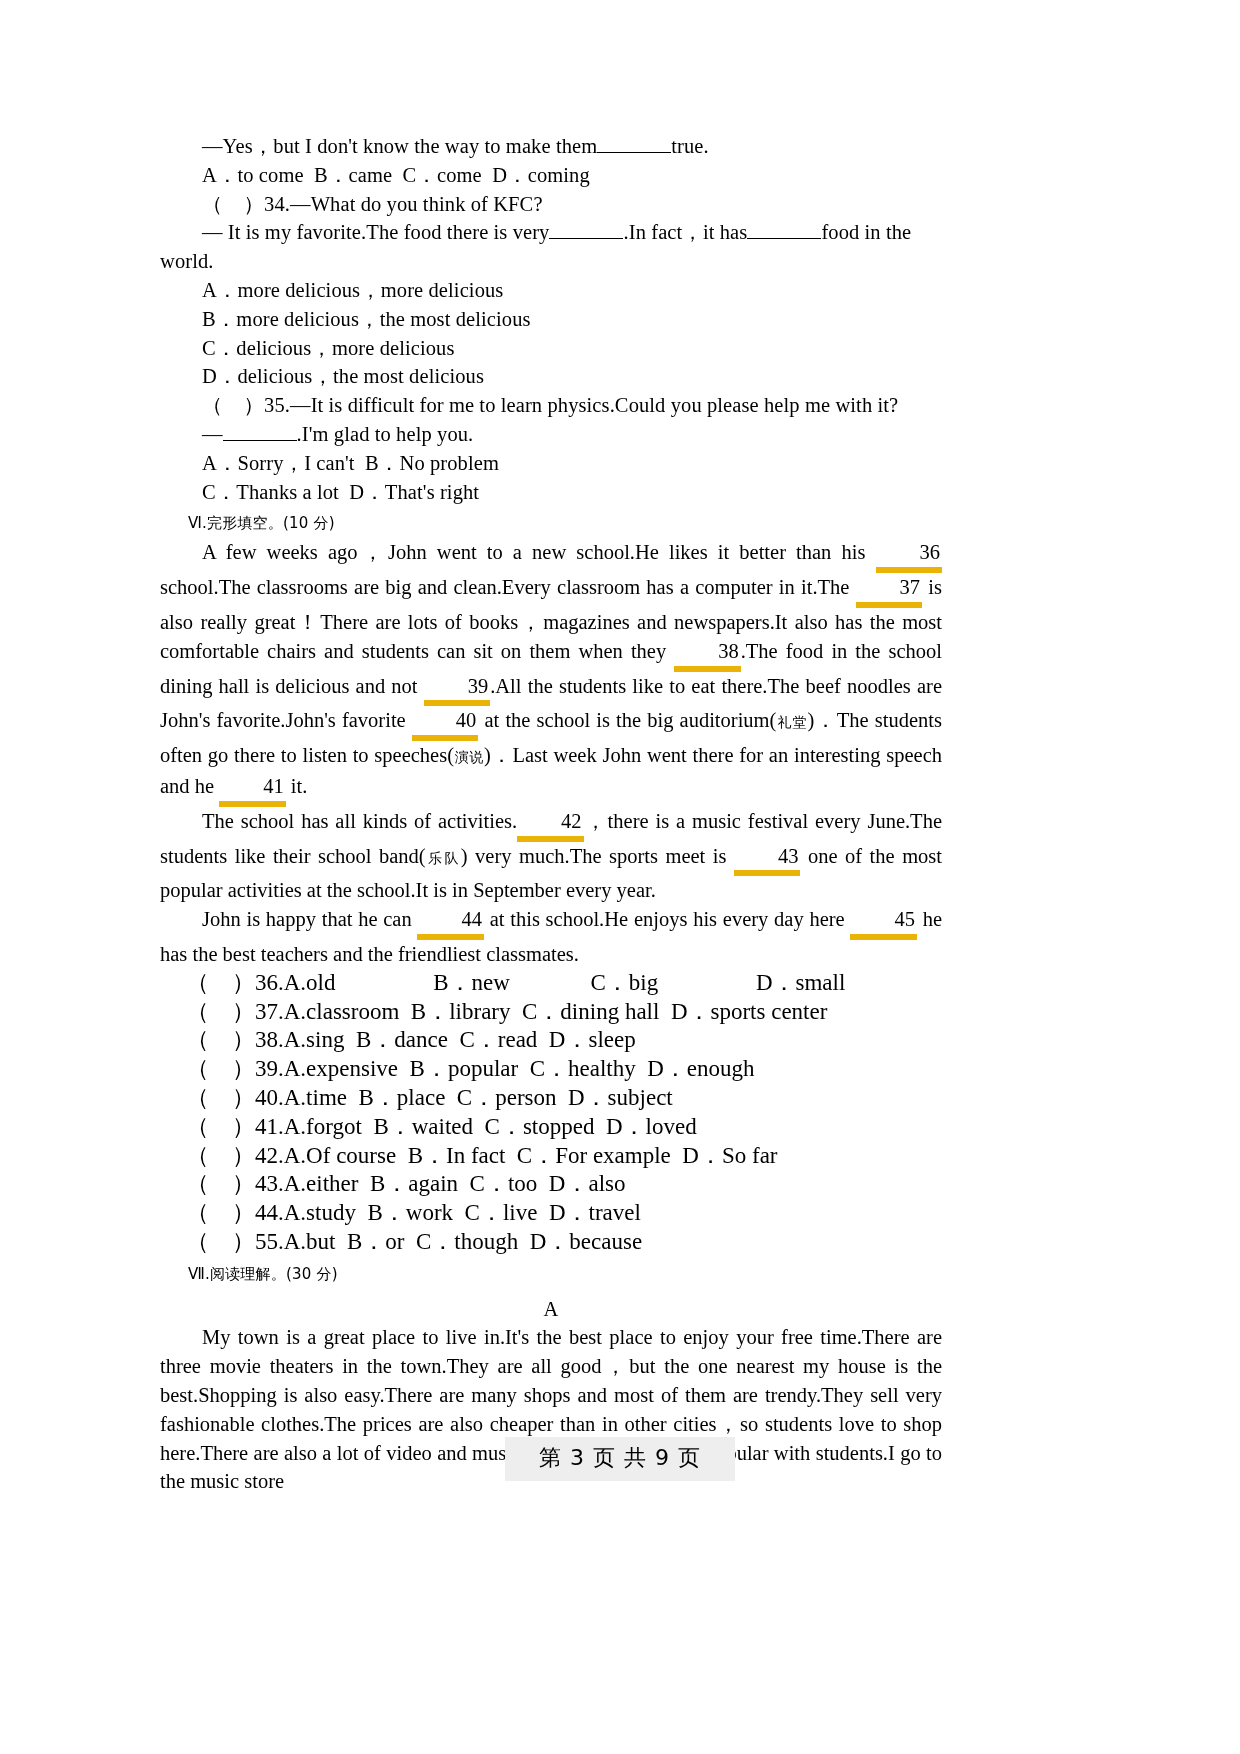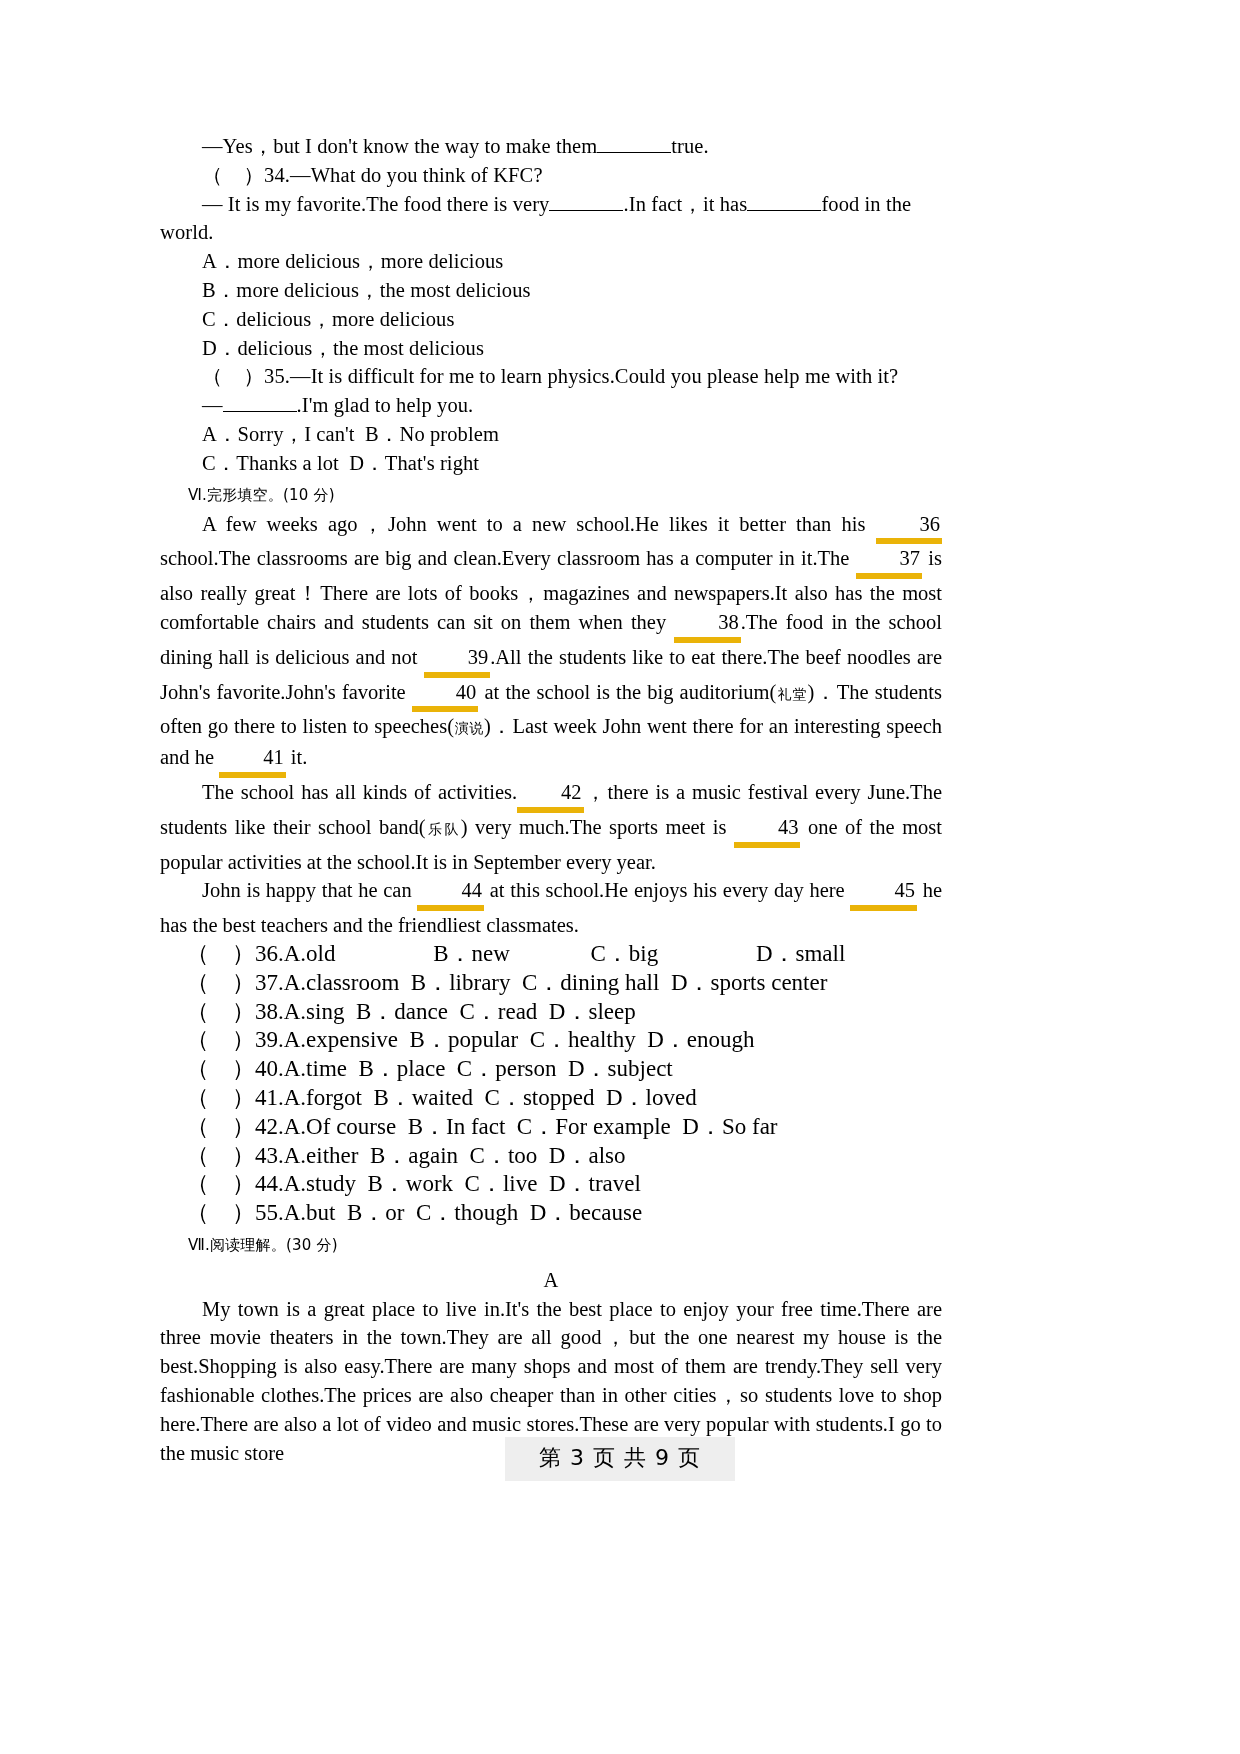--- a/index.html
+++ b/index.html
@@ -111,20 +111,21 @@
 </style>
 </head>
 <body>
 
 <div class="page">
 
   <div class="content">
 
     <div class="line indent"><span>—Yes，but I don't know the way to make them</span><span class="blank b-wide"></span><span>true.</span></div>
 
+    <div class="line indent">A．to come  B．came  C．come  D．coming</div>
 
     <div class="line indent"><span>（    ）34.</span><span>—What do you think of KFC?</span></div>
 
     <div class="line just" style="text-indent:42px;"><span>— It is my favorite.The food there is very</span><span class="blank b-wide"></span><span>.In fact，it has</span><span class="blank b-wide"></span><span>food in the</span></div>
 
     <div class="line" style="margin-left:-160px; padding-left:160px;">world.</div>
 
     <div class="line indent">A．more delicious，more delicious</div>
     <div class="line indent">B．more delicious，the most delicious</div>
     <div class="line indent">C．delicious，more delicious</div>

